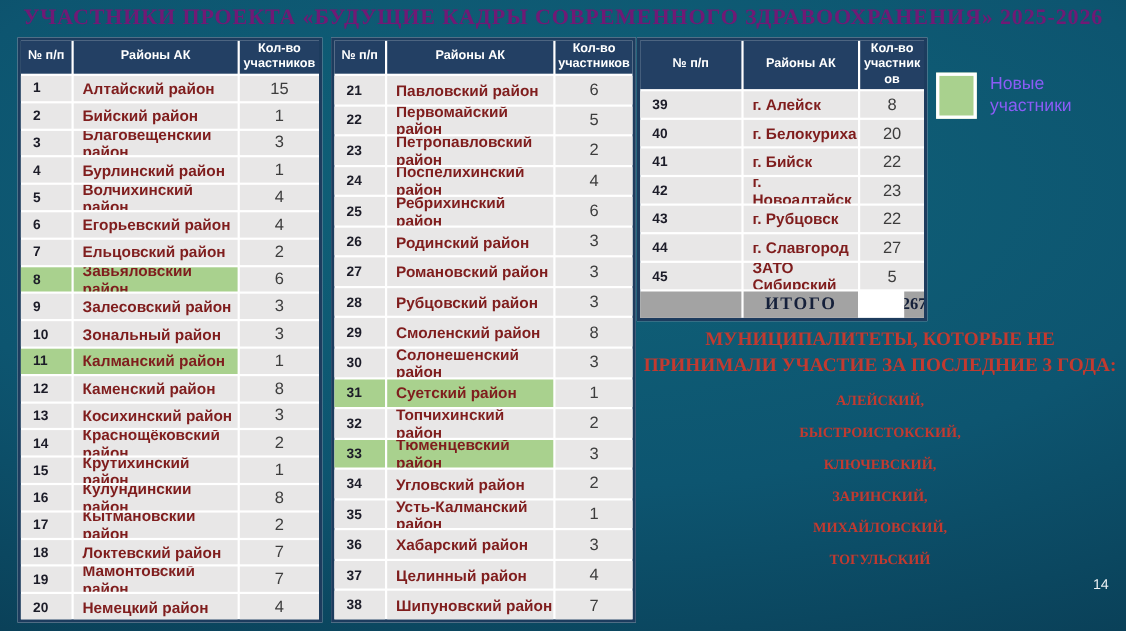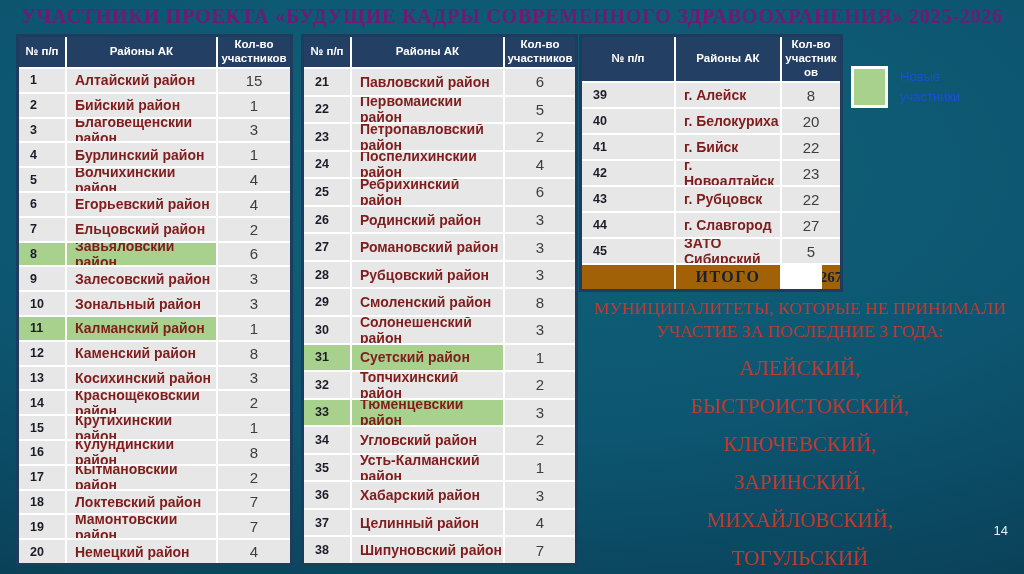--- a/index.html
+++ b/index.html
@@ -26,32 +26,32 @@
   .hcell{
     background:#234064;color:#ffffff;font-weight:bold;font-size:11.5px;
     display:flex;align-items:center;justify-content:center;text-align:center;
     line-height:1.2;padding:1px 2px;box-sizing:border-box;overflow-wrap:anywhere;
   }
   .cell{background:#e8e7e7;display:flex;align-items:center;box-sizing:border-box;overflow:hidden;}
   .c-num{font-weight:bold;font-size:12.5px;color:#1c1c28;padding-left:11px;}
   .c-name{font-weight:bold;font-size:14px;color:#7f1d1d;padding-left:8px;}
   .c-count{justify-content:center;font-size:15px;color:#3d3d3d;}
   .cell.new{background:#a9d18e;}
-  .cell.total{background:#a16207;font-family:"Liberation Serif",serif;font-weight:bold;color:#15203a;}
+  .cell.total{background:#a3a3a3;font-family:"Liberation Serif",serif;font-weight:bold;color:#15203a;}
   .total-label{justify-content:center;font-size:16px;letter-spacing:1.5px;}
   .total-value{justify-content:center;font-size:15px;margin-left:40px;}
   .legend{position:absolute;left:851px;top:66px;display:flex;}
   .legend-swatch{width:31px;height:36px;border:3px solid #ffffff;background:#a9d18e;}
-  .legend-label{margin-left:12px;font-size:13px;line-height:20px;color:#1d4ed8;padding-top:1px;width:80px;}
+  .legend-label{margin-left:12px;font-size:16px;line-height:20px;color:#8b5cf6;padding-top:1px;width:80px;}
   .note{
     position:absolute;left:582px;top:297px;width:436px;text-align:center;
-    color:#c23a30;font-family:"Liberation Serif",serif;font-weight:normal;
+    color:#c23a30;font-family:"Liberation Serif",serif;font-weight:bold;
   }
   .note-heading{font-size:17.5px;line-height:1.3;}
-  .note-item{font-size:21px;margin-top:13px;}
+  .note-item{font-size:13px;margin-top:13px;}
   .page-num{position:absolute;right:16px;top:523px;color:#e9eff3;font-size:13px;}
 </style>
 </head>
 <body>
 
 <div class="slide-title">УЧАСТНИКИ ПРОЕКТА «БУДУЩИЕ КАДРЫ СОВРЕМЕННОГО ЗДРАВООХРАНЕНИЯ» 2025-2026</div>
 
 <div id="t1" class="ptable">
     <div class="hcell">№ п/п</div>
     <div class="hcell">Районы АК</div>

